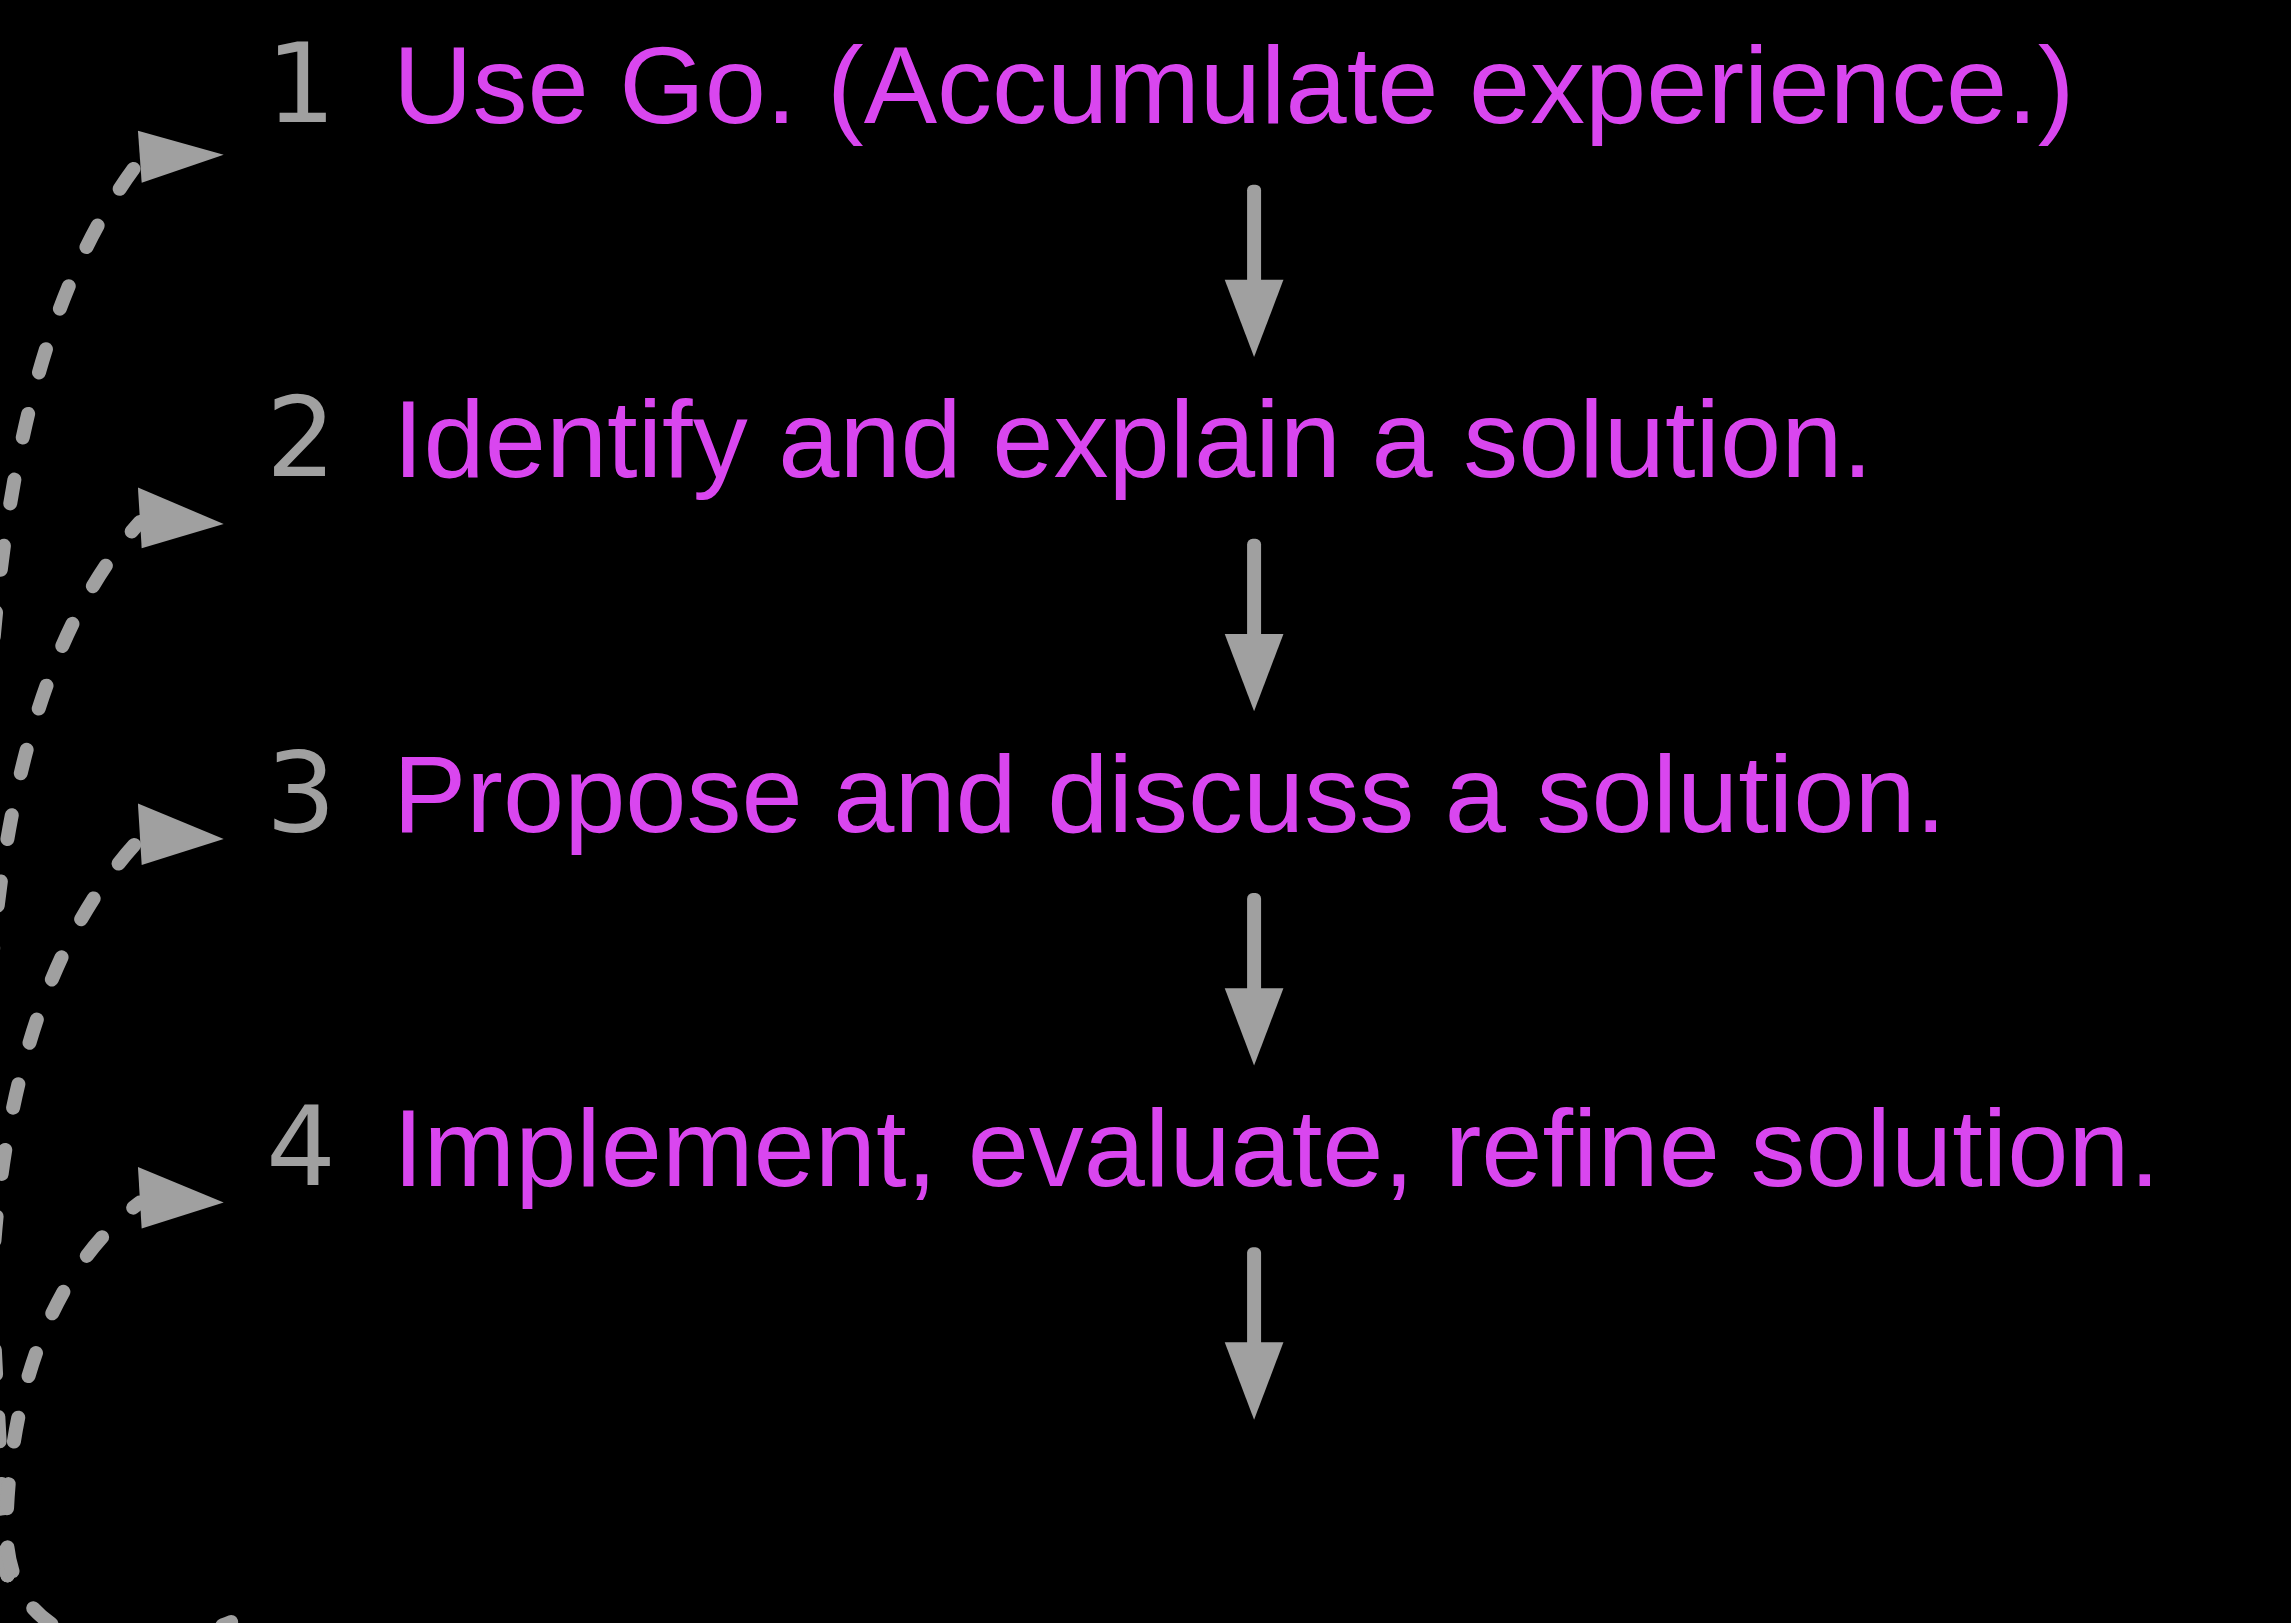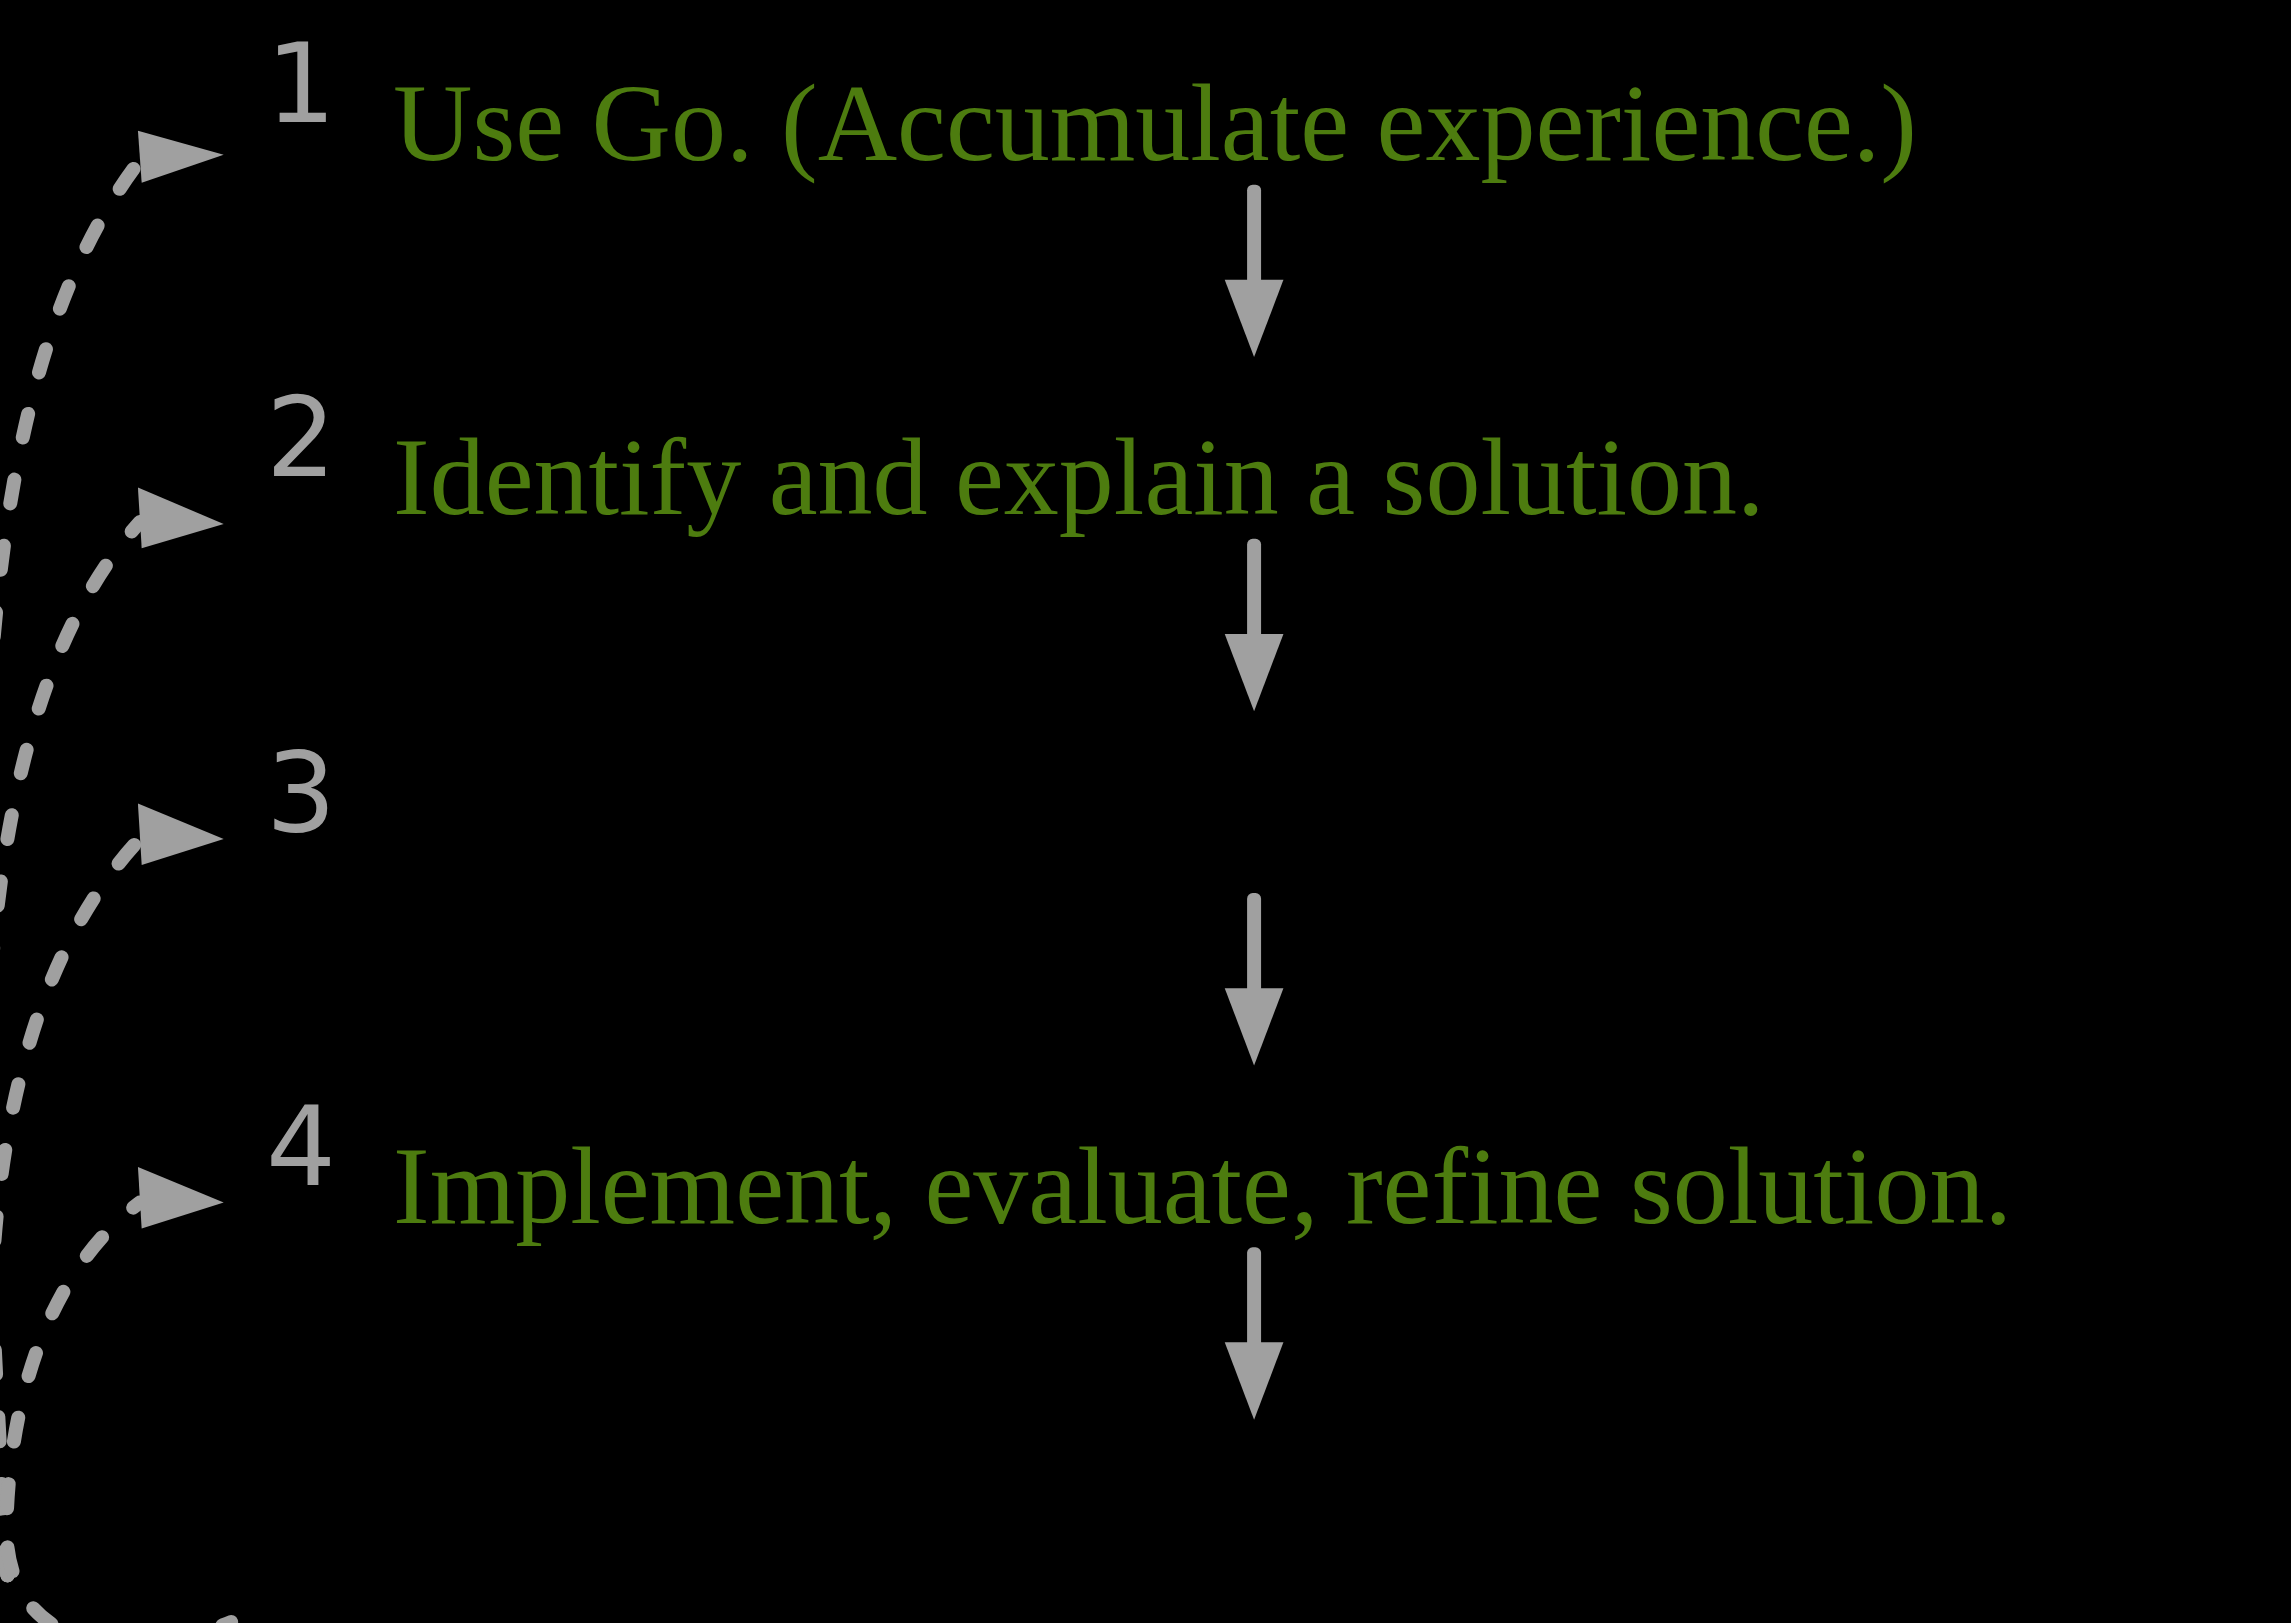--- a/index.html
+++ b/index.html
@@ -45,24 +45,23 @@
     color: #a0a0a0;
     font-family: "DejaVu Sans", sans-serif;
     white-space: pre;
   }
   .step-label {
     position: absolute;
     left: 393px;
     top: 0;
     font-size: 110px;
     line-height: 121px;
-    color: #4d7c0f;
-    font-family: Liberation Serif, serif;
+    color: #d946ef;
+    font-family: Liberation Sans, sans-serif;
     white-space: pre;
-    margin-top: 39px;
   }
 </style>
 </head>
 <body>
 
 <div id="stage">
 
   <svg class="vector-layer" viewBox="0 0 2458 1741" width="2291" height="1623" xmlns="http://www.w3.org/2000/svg">
 
     <g>
@@ -112,20 +111,21 @@
     <span class="step-label">Use Go. (Accumulate experience.)</span>
   </div>
 
   <div class="step-row" style="top:378px">
     <span class="step-num">2</span>
     <span class="step-label">Identify and explain a solution.</span>
   </div>
 
   <div class="step-row" style="top:733px">
     <span class="step-num">3</span>
+    <span class="step-label">Propose and discuss a solution.</span>
   </div>
 
   <div class="step-row" style="top:1087px">
     <span class="step-num">4</span>
     <span class="step-label">Implement, evaluate, refine solution.</span>
   </div>
 
 </div>
 
 

